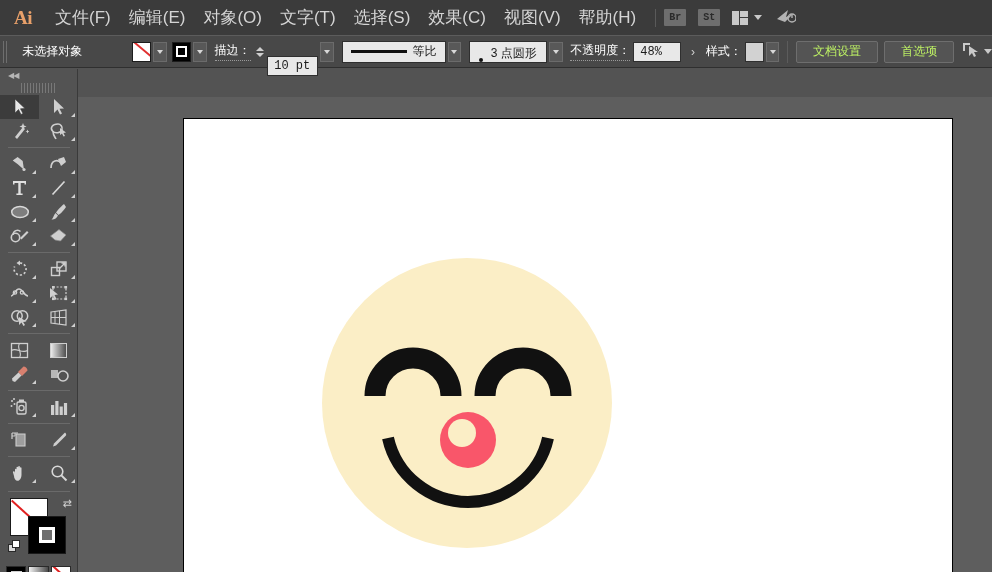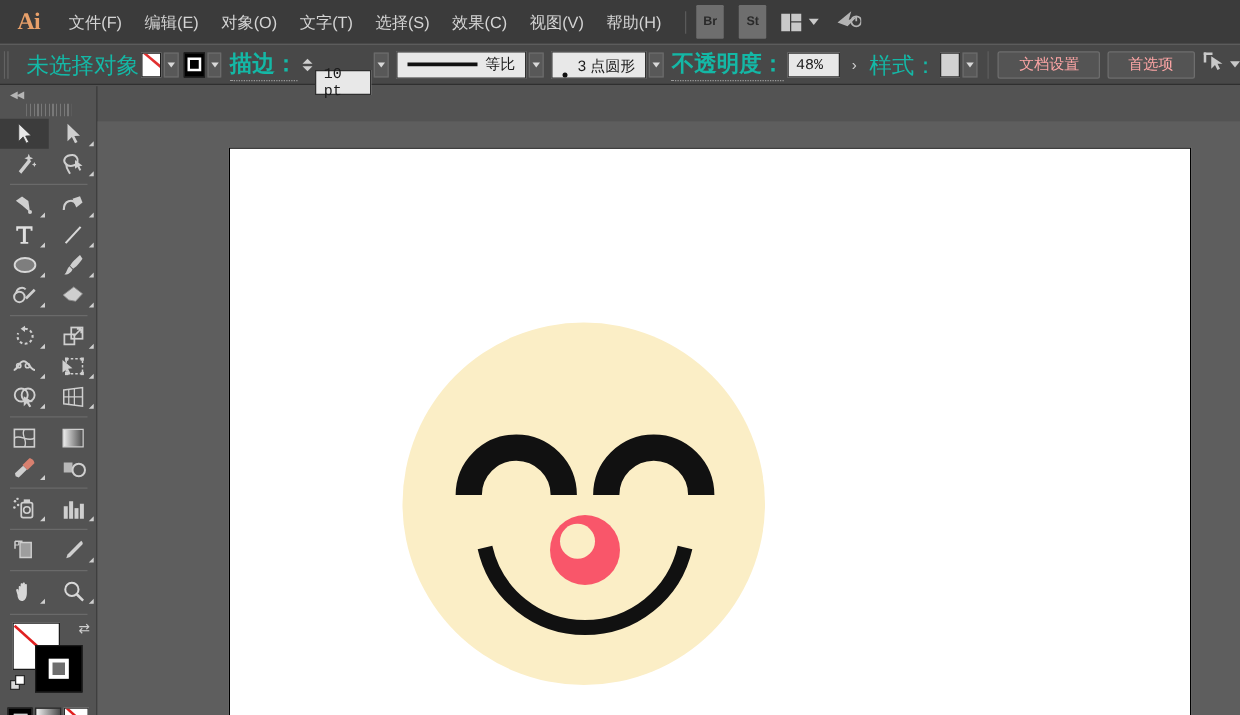--- a/index.html
+++ b/index.html
@@ -19,34 +19,34 @@
     display: flex; align-items: center;
   }
   .ai-logo {
     width: 46px; height: 35px;
     display: flex; align-items: center; justify-content: center;
     color: #e8a06a; font-size: 19px; font-weight: bold;
     font-family: "Liberation Serif", serif;
     letter-spacing: -0.5px;
   }
   .menu-item {
-    color: #d4d4d4; font-size: 13px;
+    color: #d4d4d4; font-size: 17px;
     padding: 0 9px; height: 35px;
     display: flex; align-items: center;
     white-space: nowrap; cursor: default;
   }
   .menu-sep {
     width: 1px; height: 18px; background: #5a5a5a; margin: 0 8px 0 10px;
   }
   .app-btn {
-    width: 22px; height: 27px; margin-right: 12px;
+    width: 22px; height: 17px; margin-right: 12px;
     background: #6e6e6e; color: #2a2a2a;
     font-size: 10px; font-weight: bold;
     display: flex; align-items: center; justify-content: center;
-    border-radius: 1px; font-family: Liberation Sans, sans-serif;
+    border-radius: 1px; font-family: Liberation Mono, monospace;
   }
   .arrange-icon {
     display: flex; gap: 1px; margin-right: 6px;
   }
   .arrange-icon i { display: block; background: #c9c9c9; }
   .chev {
     width: 0; height: 0; border-left: 4px solid transparent;
     border-right: 4px solid transparent; border-top: 5px solid #c9c9c9;
     margin-right: 14px;
   }
@@ -59,24 +59,24 @@
     border-top: 1px solid #5c5c5c;
     border-bottom: 1px solid #2f2f2f;
     display: flex; align-items: center;
   }
   .grip {
     width: 8px; height: 22px; margin: 0 5px 0 3px;
     background-image: repeating-linear-gradient(to right, #6e6e6e 0 1px, transparent 1px 3px);
     background-size: 3px 22px;
   }
   .cb-label {
-    color: #14b8a6; font-size: 18px; white-space: nowrap;
+    color: #ffffff; font-size: 12px; white-space: nowrap;
   }
   .cb-label.dotted {
-    border-bottom: 1px dotted #9a9a9a; padding-bottom: 1px; font-weight: bold;
+    border-bottom: 1px dotted #9a9a9a; padding-bottom: 1px;
   }
   .swatch-box {
     width: 25px; height: 20px; border: 1px solid #1c1c1c;
     background: #fff; position: relative; overflow: hidden;
   }
   .swatch-none::after {
     content: ""; position: absolute; left: -4px; top: 50%;
     width: 36px; height: 2px; background: #e03030;
     transform: rotate(40deg); transform-origin: center;
   }
@@ -118,21 +118,21 @@
   .combo {
     height: 22px; background: #e8e8e8; border: 1px solid #2f2f2f;
     color: #1a1a1a; font-size: 12px;
     display: flex; align-items: center; padding: 0 8px;
     white-space: nowrap;
   }
   .cb-sep { width: 1px; height: 22px; background: #5c5c5c; margin: 0 8px; }
   .cb-btn {
     height: 22px; padding: 0 16px;
     background: #545454; border: 1px solid #6e6e6e; border-radius: 2px;
-    color: #fca5a5; font-size: 12px;
+    color: #bef264; font-size: 12px;
     display: flex; align-items: center; cursor: pointer;
     white-space: nowrap;
   }
   .style-swatch {
     width: 24px; height: 20px; background: #d2d2d2; border: 1px solid #2f2f2f;
   }
 
   
   .tabbar {
     position: absolute; left: 78px; top: 69px; width: 914px; height: 28px;

